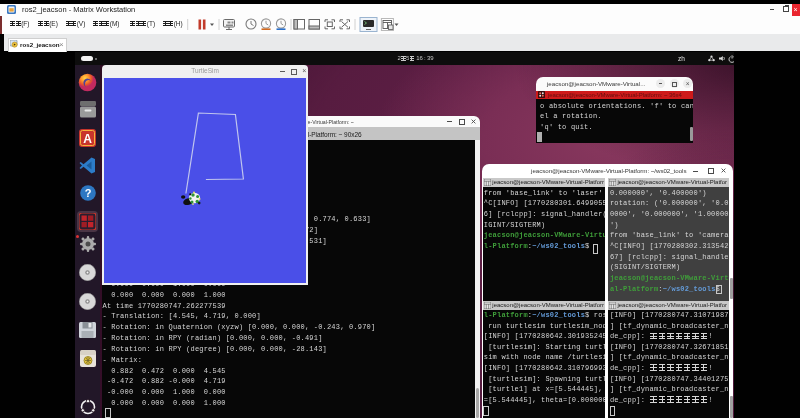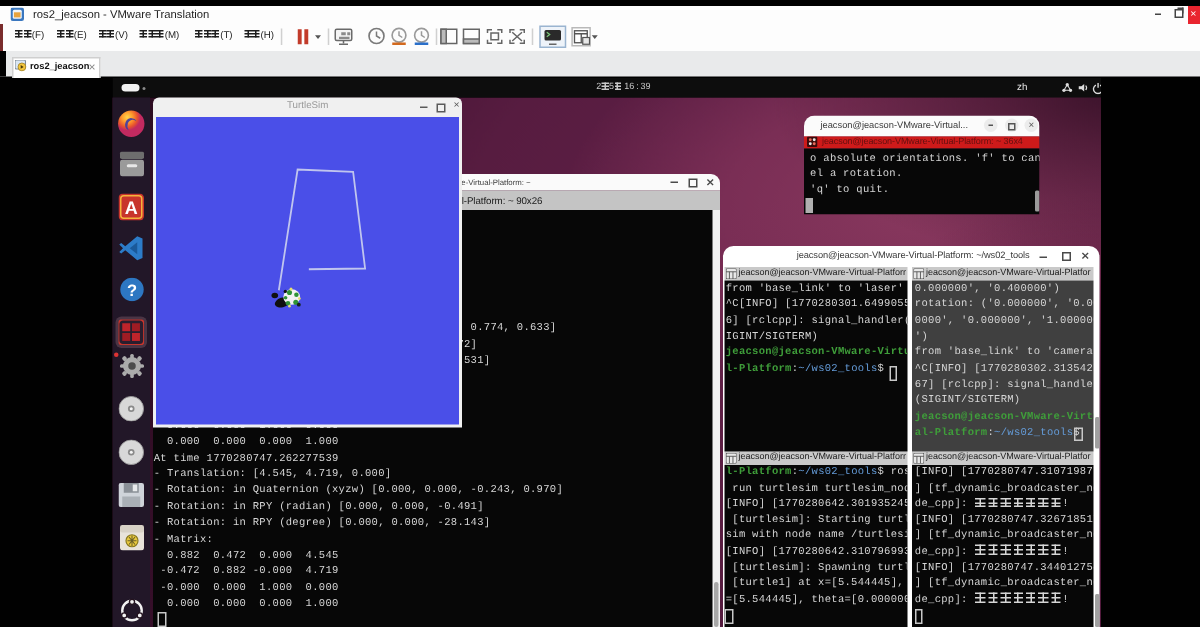--- a/index.html
+++ b/index.html
@@ -1,32 +1,32 @@
 <!DOCTYPE html>
 <html><head><meta charset="utf-8"><style>
 html,body{margin:0;padding:0;width:800px;height:418px;overflow:hidden;background:#000;font-family:"Liberation Sans",sans-serif;}
 .abs{position:absolute}
 .mono{font-family:"Liberation Mono",monospace;font-size:7px;letter-spacing:.2px;color:#d6d6d6;white-space:pre}
 .g{color:#3f9e3a;font-weight:bold}
-.bl{color:#649bd8;font-weight:normal}
+.bl{color:#649bd8;font-weight:bold}
 .cj{display:inline-block;width:5px;height:5.8px;margin:0 .3px;vertical-align:-.8px;background:linear-gradient(currentColor,currentColor) 0 0/100% 1.1px no-repeat,linear-gradient(currentColor,currentColor) 0 50%/100% 1.1px no-repeat,linear-gradient(currentColor,currentColor) 0 100%/100% 1.1px no-repeat,linear-gradient(currentColor,currentColor) 50% 0/1.1px 100% no-repeat}
 .cjm{display:inline-block;width:6.6px;height:6.6px;margin:0 .9px 0 .9px;vertical-align:-1px;background:linear-gradient(currentColor,currentColor) 0 0/100% 1px no-repeat,linear-gradient(currentColor,currentColor) 0 50%/100% 1px no-repeat,linear-gradient(currentColor,currentColor) 0 100%/100% 1px no-repeat,linear-gradient(currentColor,currentColor) 50% 0/1px 100% no-repeat}
 .tbtn{position:absolute;color:#454545;font-size:8px;line-height:8px}
 </style></head>
 <body>
 
 <div class="abs" style="left:0;top:0;width:800px;height:3.5px;background:#000"></div>
 <div class="abs" style="left:0;top:3.5px;width:800px;height:30.5px;background:#fdfdfd"></div>
 
 <svg class="abs" style="left:7px;top:5px" width="9" height="9" viewBox="0 0 9 9">
     <rect x="0" y="0" width="9" height="9" rx="1.5" fill="#3a77bf"></rect>
     <rect x="1.5" y="1.5" width="6" height="6" rx="1" fill="#eef4fb"></rect>
     <rect x="2.3" y="3.2" width="4.4" height="3.4" fill="#e8a33d"></rect>
   </svg>
-<div class="abs" style="left:22px;top:5.2px;font-size:7.5px;color:#1d1d1d">ros2_jeacson - VMware Translation</div>
+<div class="abs" style="left:22px;top:5.2px;font-size:7.5px;color:#1d1d1d">ros2_jeacson - Matrix Workstation</div>
 <div class="abs" style="left:769.5px;top:9px;width:4.5px;height:1px;background:#444"></div>
 <div class="abs" style="left:783px;top:6.3px;width:4px;height:4px;border:1px solid #444;background:#fff"></div>
 <div class="abs" style="left:784.5px;top:4.8px;width:3.5px;height:3.5px;border:1px solid #444;border-bottom:none;border-left:none"></div>
 <div class="abs" style="left:792px;top:3.5px;width:8px;height:12px;background:#e9252f"></div>
 <div class="abs" style="left:793.5px;top:5.5px;font-size:7px;color:#fff">×</div>
 
 <div class="abs" style="left:0;top:15.5px;width:2px;height:18px;background:#7a2c2c"></div>
 <div class="abs" style="left:10px;top:19.5px;font-size:6.5px;color:#1d1d1d;white-space:nowrap"><span class="cj"></span><span class="cj"></span>(F)</div>
 <div class="abs" style="left:38px;top:19.5px;font-size:6.5px;color:#1d1d1d;white-space:nowrap"><span class="cj"></span><span class="cj"></span>(E)</div>
 <div class="abs" style="left:65.5px;top:19.5px;font-size:6.5px;color:#1d1d1d;white-space:nowrap"><span class="cj"></span><span class="cj"></span>(V)</div>

